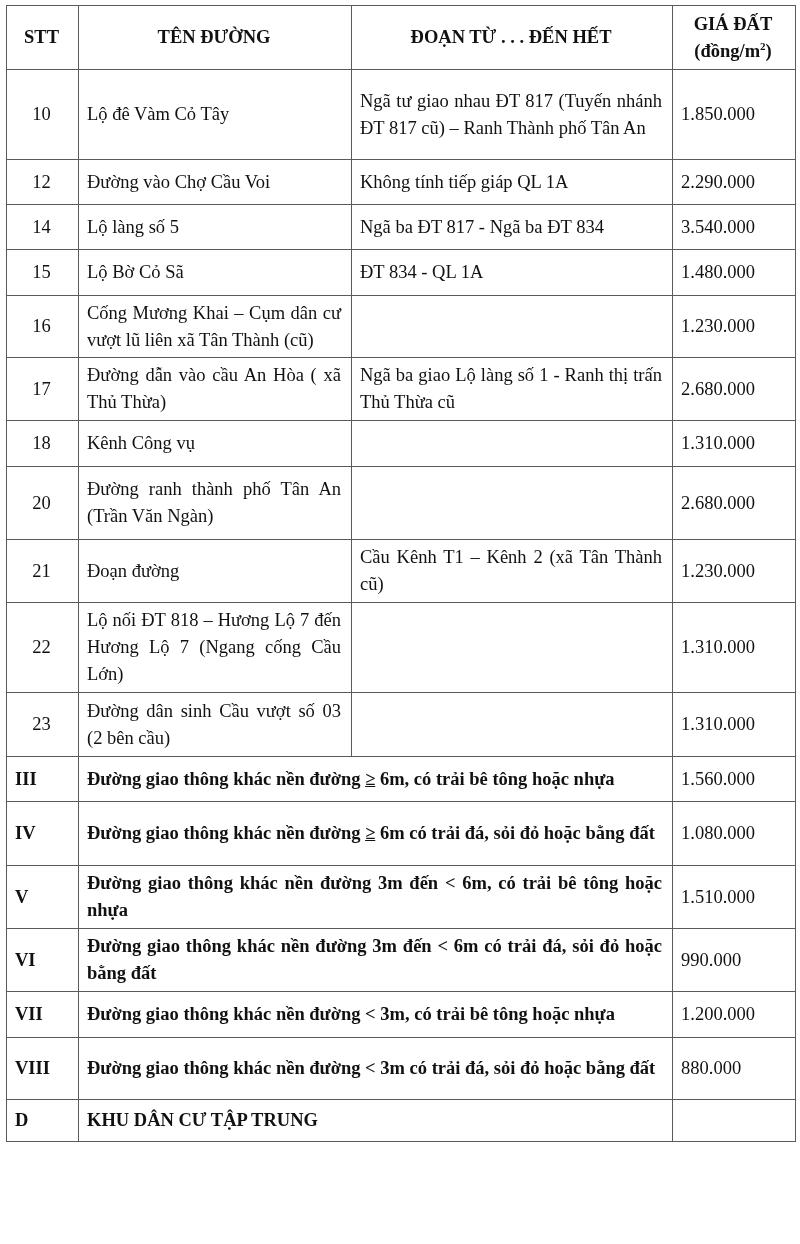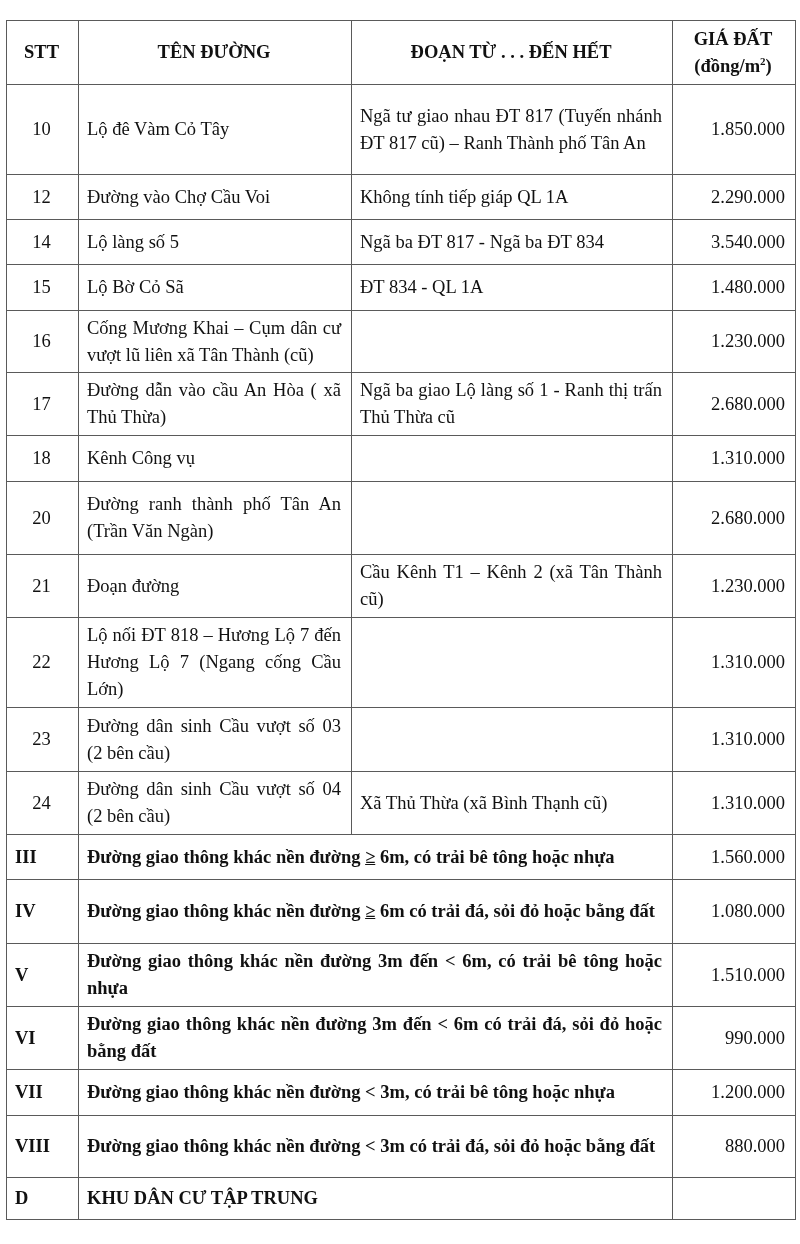--- a/index.html
+++ b/index.html
@@ -11,21 +11,21 @@
       width: 800px;
       height: 1244px;
       position: relative;
       overflow: hidden;
       font-family: "Liberation Serif", "DejaVu Serif", serif;
       color: #111;
     }
     table.price-table {
       position: absolute;
       left: 6px;
-      top: 20px;
+      top: 5px;
       width: 789px;
       border-collapse: collapse;
       table-layout: fixed;
       font-size: 18.5px;
       line-height: 27px;
     }
     table.price-table td, table.price-table th {
       border: 1.5px solid #5a5a5a;
       padding: 0 10px 0 8px;
       vertical-align: middle;
@@ -33,21 +33,21 @@
     col.c-stt { width: 72px; }
     col.c-name { width: 273px; }
     col.c-seg { width: 321px; }
     col.c-price { width: 123px; }
     th {
       font-weight: bold;
       text-align: center;
       line-height: 27px;
     }
     td.stt { text-align: center; }
-    td.price { text-align: right; padding: 0 4px; }
+    td.price { text-align: left; padding: 0 4px; }
     td.name, td.seg { text-align: justify; }
     td.merged { text-align: justify; font-weight: bold; padding-right: 10px; }
     td.stt-bold { font-weight: bold; }
     tr.hdr { height: 64px; }
     .u-ge { text-decoration: underline; }
     sup { font-size: 11px; line-height: 0; }
   </style>
 </head>
 <body>
 
@@ -129,26 +129,20 @@
     <td class="name">Lộ nối ĐT 818 – Hương Lộ 7 đến Hương Lộ 7 (Ngang cống Cầu Lớn)</td>
     <td class="seg"></td>
     <td class="price">1.310.000</td>
   </tr>
       <tr style="height: 64px;">
     <td class="stt">23</td>
     <td class="name">Đường dân sinh Cầu vượt số 03 (2 bên cầu)</td>
     <td class="seg"></td>
     <td class="price">1.310.000</td>
   </tr>
-      <tr style="height: 63px;">
-    <td class="stt">24</td>
-    <td class="name">Đường dân sinh Cầu vượt số 04 (2 bên cầu)</td>
-    <td class="seg">Xã Thủ Thừa (xã Bình Thạnh cũ)</td>
-    <td class="price">1.310.000</td>
-  </tr>
       <tr style="height: 45px;">
     <td class="stt-bold">III</td>
     <td class="merged" colspan="2"><span>Đường giao thông khác nền đường </span><span class="u-ge">≥</span><span> 6m, có trải bê tông hoặc nhựa</span></td>
     <td class="price">1.560.000</td>
   </tr>
       <tr style="height: 64px;">
     <td class="stt-bold">IV</td>
     <td class="merged" colspan="2"><span>Đường giao thông khác nền đường </span><span class="u-ge">≥</span><span> 6m có trải đá, sỏi đỏ hoặc bằng đất</span></td>
     <td class="price">1.080.000</td>
   </tr>

